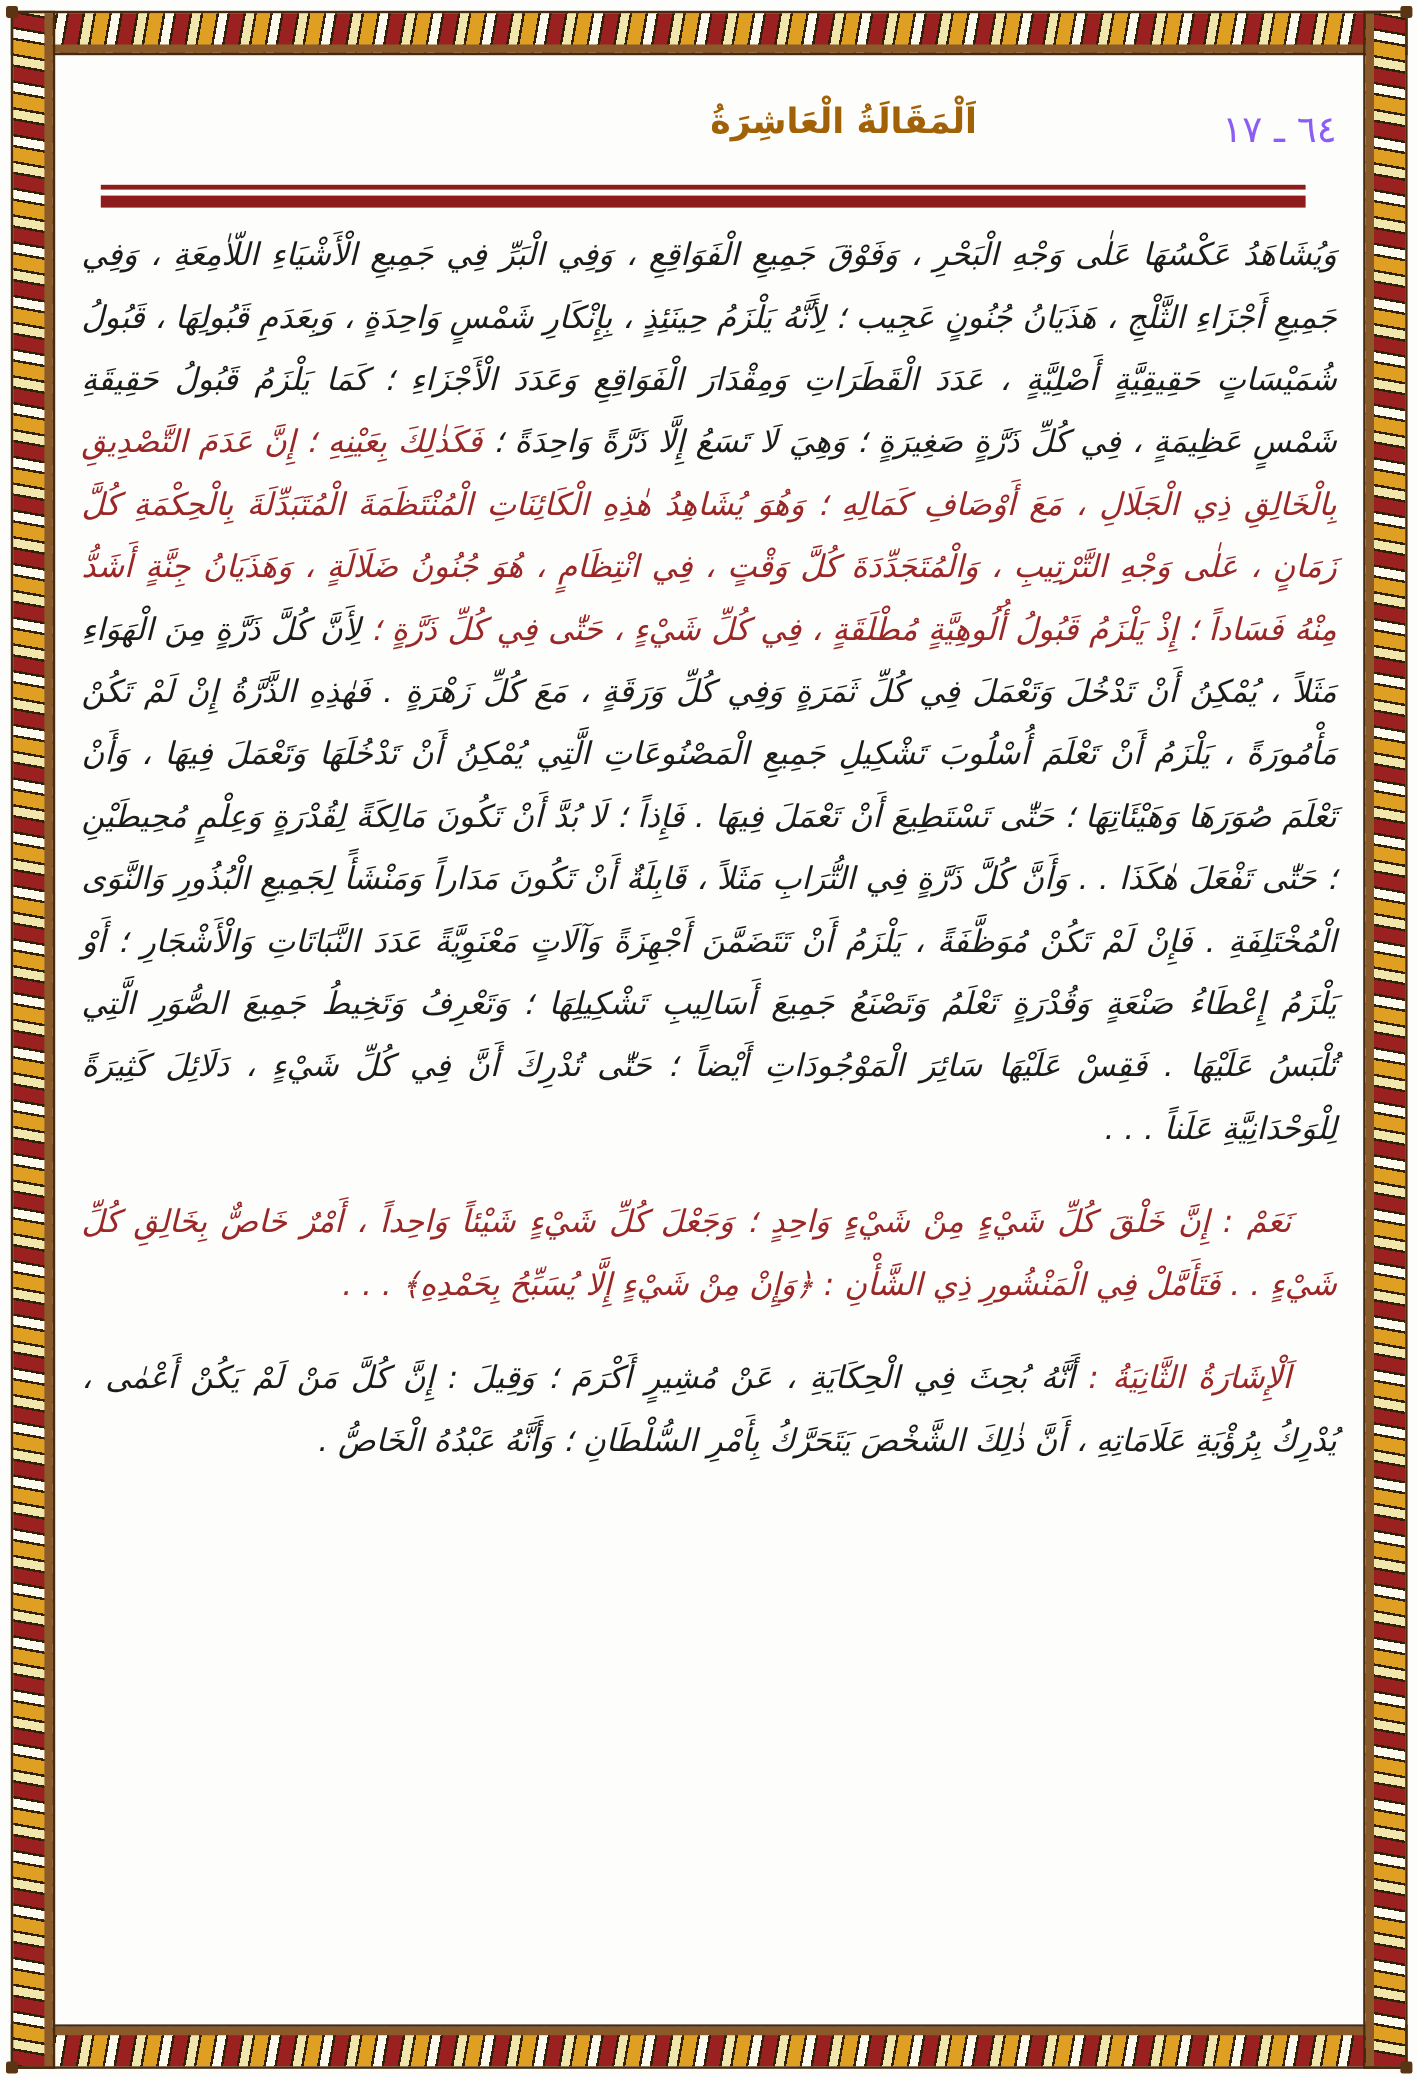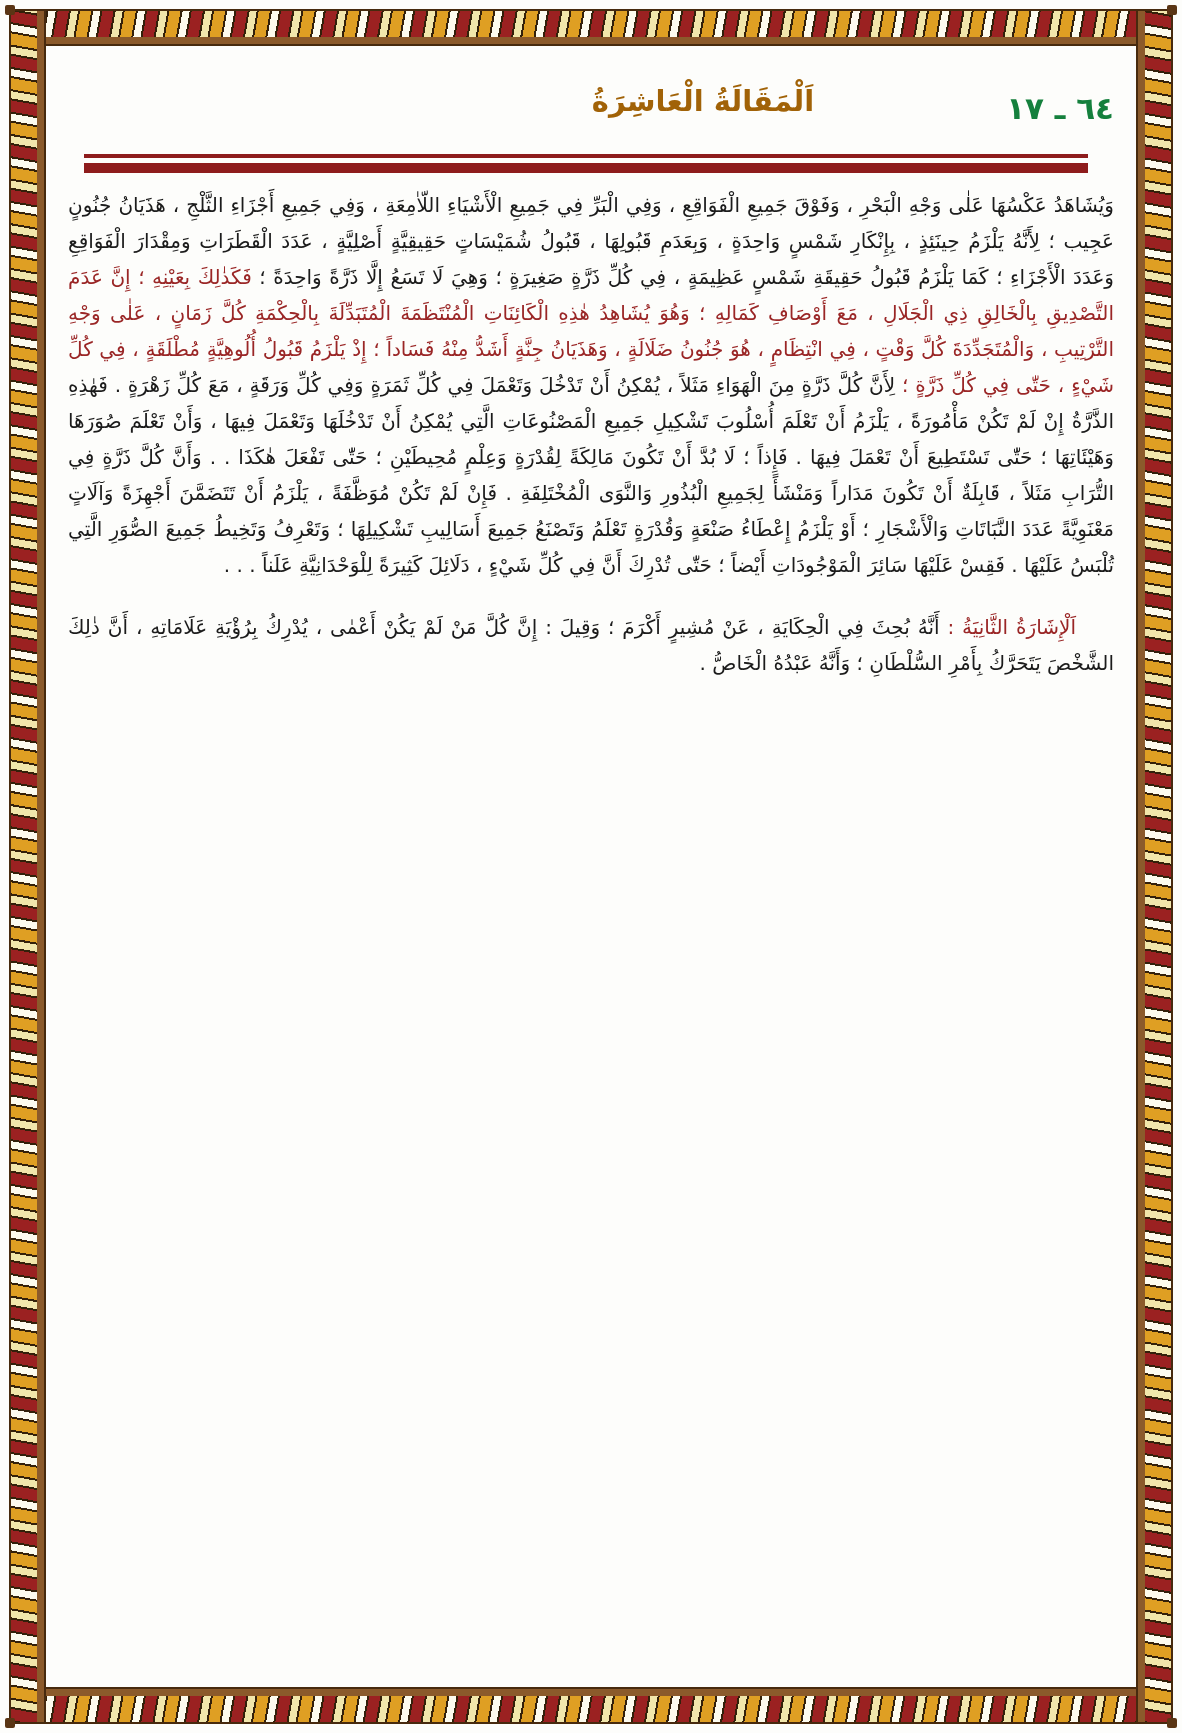--- a/index.html
+++ b/index.html
@@ -38,40 +38,41 @@
 
   
   .content{
     position:absolute;
     top:62px;left:68px;right:68px;bottom:66px;
     direction:rtl;
   }
   .header{position:relative;height:92px;}
   .page-numbers{
     position:absolute;top:28px;right:0;
-    font-size:31px;font-weight:bold;color:#15803d;
+    font-size:31px;font-weight:normal;color:#8b5cf6;
     letter-spacing:1px;
   }
   .page-title{
     position:absolute;top:22px;left:calc(50% + 112px);
     transform:translateX(-50%);
     font-size:29px;font-weight:bold;color:#a16207;
     white-space:nowrap;
   }
   .rule-thin{height:4px;background:#8e1c1c;margin:0 26px 5px 16px;}
   .rule-thick{height:10px;background:#8e1c1c;margin:0 26px 0 16px;}
 
   .body-text{margin-top:14px;}
   p.para{
     margin:0;
-    font-size:20px;
-    line-height:36px;
+    font-size:26px;
+    line-height:52px;
     text-align:justify;
     color:#1b1b1b;
     font-weight:500;
+    font-style:italic;
   }
   .t-black{color:#1b1b1b;}
   .t-red{color:#9a2626;}
   p.para-affirmation{margin-top:26px;text-indent:38px;color:#9a2626;}
   p.para-conclusion{margin-top:24px;text-indent:72px;text-align:right;color:#9a2626;}
   p.para-indication{margin-top:26px;text-indent:38px;}
 </style>
 </head>
 <body>
 
@@ -94,20 +95,23 @@
     </div>
     <div class="rule-thin"></div>
     <div class="rule-thick"></div>
 
     <div class="body-text">
 
       <p class="para">
         <span class="t-black">وَيُشَاهَدُ عَكْسُهَا عَلٰى وَجْهِ الْبَحْرِ ، وَفَوْقَ جَمِيعِ الْفَوَاقِعِ ، وَفِي الْبَرِّ فِي جَمِيعِ الْأَشْيَاءِ اللّاٰمِعَةِ ، وَفِي جَمِيعِ أَجْزَاءِ الثَّلْجِ ، هَذَيَانُ جُنُونٍ عَجِيب ؛ لِأَنَّهُ يَلْزَمُ حِينَئِذٍ ، بِإِنْكَارِ شَمْسٍ وَاحِدَةٍ ، وَبِعَدَمِ قَبُولِهَا ، قَبُولُ شُمَيْسَاتٍ حَقِيقِيَّةٍ أَصْلِيَّةٍ ، عَدَدَ الْقَطَرَاتِ وَمِقْدَارَ الْفَوَاقِعِ وَعَدَدَ الْأَجْزَاءِ ؛ كَمَا يَلْزَمُ قَبُولُ حَقِيقَةِ شَمْسٍ عَظِيمَةٍ ، فِي كُلِّ ذَرَّةٍ صَغِيرَةٍ ؛ وَهِيَ لَا تَسَعُ إِلَّا ذَرَّةً وَاحِدَةً ؛ </span><span class="t-red">فَكَذٰلِكَ بِعَيْنِهِ ؛ إِنَّ عَدَمَ التَّصْدِيقِ بِالْخَالِقِ ذِي الْجَلَالِ ، مَعَ أَوْصَافِ كَمَالِهِ ؛ وَهُوَ يُشَاهِدُ هٰذِهِ الْكَائِنَاتِ الْمُنْتَظَمَةَ الْمُتَبَدِّلَةَ بِالْحِكْمَةِ كُلَّ زَمَانٍ ، عَلٰى وَجْهِ التَّرْتِيبِ ، وَالْمُتَجَدِّدَةَ كُلَّ وَقْتٍ ، فِي انْتِظَامٍ ، هُوَ جُنُونُ ضَلَالَةٍ ، وَهَذَيَانُ جِنَّةٍ أَشَدُّ مِنْهُ فَسَاداً ؛ إِذْ يَلْزَمُ قَبُولُ أُلُوهِيَّةٍ مُطْلَقَةٍ ، فِي كُلِّ شَيْءٍ ، حَتّٰى فِي كُلِّ ذَرَّةٍ ؛ </span><span class="t-black">لِأَنَّ كُلَّ ذَرَّةٍ مِنَ الْهَوَاءِ مَثَلاً ، يُمْكِنُ أَنْ تَدْخُلَ وَتَعْمَلَ فِي كُلِّ ثَمَرَةٍ وَفِي كُلِّ وَرَقَةٍ ، مَعَ كُلِّ زَهْرَةٍ . فَهٰذِهِ الذَّرَّةُ إِنْ لَمْ تَكُنْ مَأْمُورَةً ، يَلْزَمُ أَنْ تَعْلَمَ أُسْلُوبَ تَشْكِيلِ جَمِيعِ الْمَصْنُوعَاتِ الَّتِي يُمْكِنُ أَنْ تَدْخُلَهَا وَتَعْمَلَ فِيهَا ، وَأَنْ تَعْلَمَ صُوَرَهَا وَهَيْئَاتِهَا ؛ حَتّٰى تَسْتَطِيعَ أَنْ تَعْمَلَ فِيهَا . فَإِذاً ؛ لَا بُدَّ أَنْ تَكُونَ مَالِكَةً لِقُدْرَةٍ وَعِلْمٍ مُحِيطَيْنِ ؛ حَتّٰى تَفْعَلَ هٰكَذَا . . وَأَنَّ كُلَّ ذَرَّةٍ فِي التُّرَابِ مَثَلاً ، قَابِلَةٌ أَنْ تَكُونَ مَدَاراً وَمَنْشَأً لِجَمِيعِ الْبُذُورِ وَالنَّوَى الْمُخْتَلِفَةِ . فَإِنْ لَمْ تَكُنْ مُوَظَّفَةً ، يَلْزَمُ أَنْ تَتَضَمَّنَ أَجْهِزَةً وَآلَاتٍ مَعْنَوِيَّةً عَدَدَ النَّبَاتَاتِ وَالْأَشْجَارِ ؛ أَوْ يَلْزَمُ إِعْطَاءُ صَنْعَةٍ وَقُدْرَةٍ تَعْلَمُ وَتَصْنَعُ جَمِيعَ أَسَالِيبِ تَشْكِيلِهَا ؛ وَتَعْرِفُ وَتَخِيطُ جَمِيعَ الصُّوَرِ الَّتِي تُلْبَسُ عَلَيْهَا . فَقِسْ عَلَيْهَا سَائِرَ الْمَوْجُودَاتِ أَيْضاً ؛ حَتّٰى تُدْرِكَ أَنَّ فِي كُلِّ شَيْءٍ ، دَلَائِلَ كَثِيرَةً لِلْوَحْدَانِيَّةِ عَلَناً . . .</span>
       </p>
 
+      <p class="para para-affirmation">
+        <span class="t-red">نَعَمْ : إِنَّ خَلْقَ كُلِّ شَيْءٍ مِنْ شَيْءٍ وَاحِدٍ ؛ وَجَعْلَ كُلِّ شَيْءٍ شَيْئاً وَاحِداً ، أَمْرٌ خَاصٌّ بِخَالِقِ كُلِّ شَيْءٍ . . فَتَأَمَّلْ فِي الْمَنْشُورِ ذِي الشَّأْنِ : ﴿وَإِنْ مِنْ شَيْءٍ إِلَّا يُسَبِّحُ بِحَمْدِهِ﴾ . . .</span>
+      </p>
 
 
       <p class="para para-indication">
         <span class="t-red">اَلْإِشَارَةُ الثَّانِيَةُ : </span><span class="t-black">أَنَّهُ بُحِثَ فِي الْحِكَايَةِ ، عَنْ مُشِيرٍ أَكْرَمَ ؛ وَقِيلَ : إِنَّ كُلَّ مَنْ لَمْ يَكُنْ أَعْمٰى ، يُدْرِكُ بِرُؤْيَةِ عَلَامَاتِهِ ، أَنَّ ذٰلِكَ الشَّخْصَ يَتَحَرَّكُ بِأَمْرِ السُّلْطَانِ ؛ وَأَنَّهُ عَبْدُهُ الْخَاصُّ .</span>
       </p>
 
     </div>
   </div>
 </div>
 

